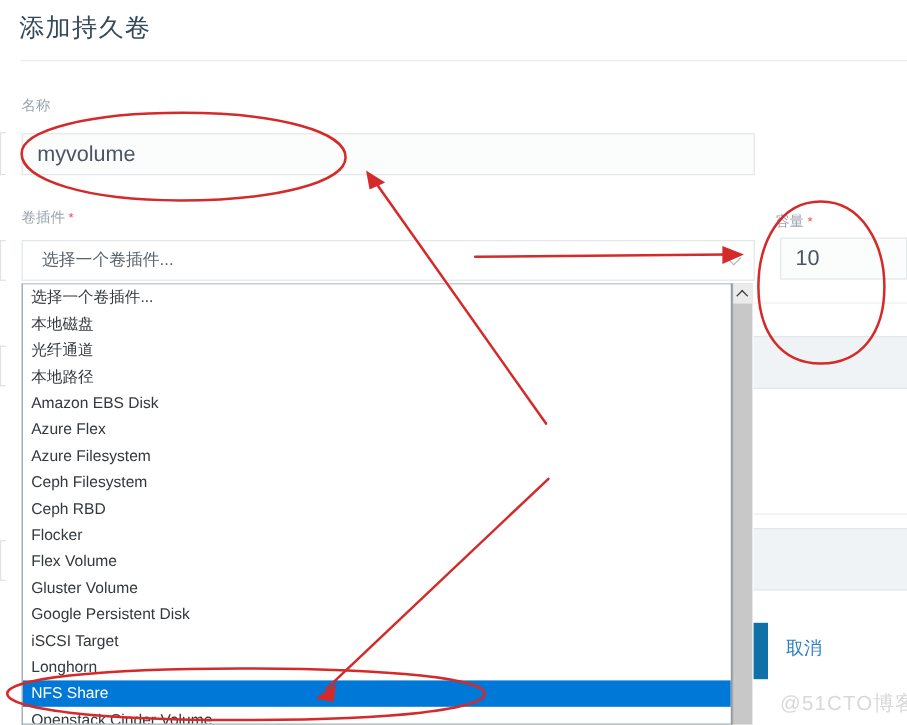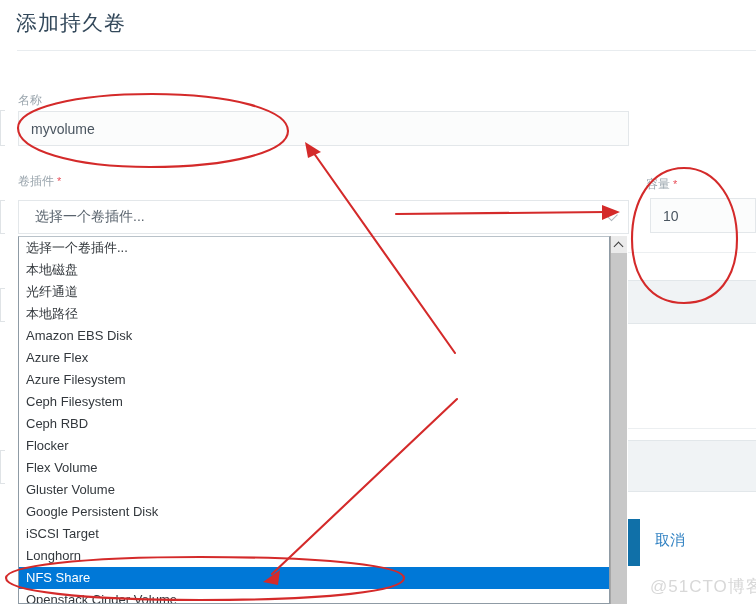--- a/index.html
+++ b/index.html
@@ -53,21 +53,21 @@
     color: #e8505b;
     font-size: 11px;
     margin-left: 3px;
   }
 
   
   .txt-input {
     position: absolute;
     background: #fbfcfc;
     border: 1px solid #e3e7ea;
-    font-size: 14px;
+    font-size: 18px;
     color: #4a5560;
     padding: 0 16px 0 12px;
     display: flex;
     align-items: center;
     overflow: hidden;
     white-space: nowrap;
   }
   .empty-box {
     position: absolute;
     background: #f0f3f5;
@@ -188,21 +188,21 @@
 <div id="root">
 
   <div class="dlg-title">添加持久卷</div>
   <div class="title-divider"></div>
 
   <div class="edge-stub" style="top:110px;height:36px;"></div>
   <div class="edge-stub" style="top:200px;height:34px;"></div>
   <div class="edge-stub" style="top:288px;height:34px;"></div>
   <div class="edge-stub" style="top:450px;height:34px;"></div>
 
-  <div class="field-label" style="left:18px; top:92px;">名称</div>
+  <div class="field-label" style="left:18px; top:80px;">名称</div>
   <div class="txt-input" style="left:18px; top:111px; width:611px; height:35px;">
     <span>myvolume</span>
   </div>
 
   <div class="field-label" style="left:18px; top:173px;">
     <span>卷插件</span><span class="req-star">*</span>
   </div>
 
   <div class="combo" style="left:18px; top:200px; width:611px; height:34px;">
     <span>选择一个卷插件...</span>

